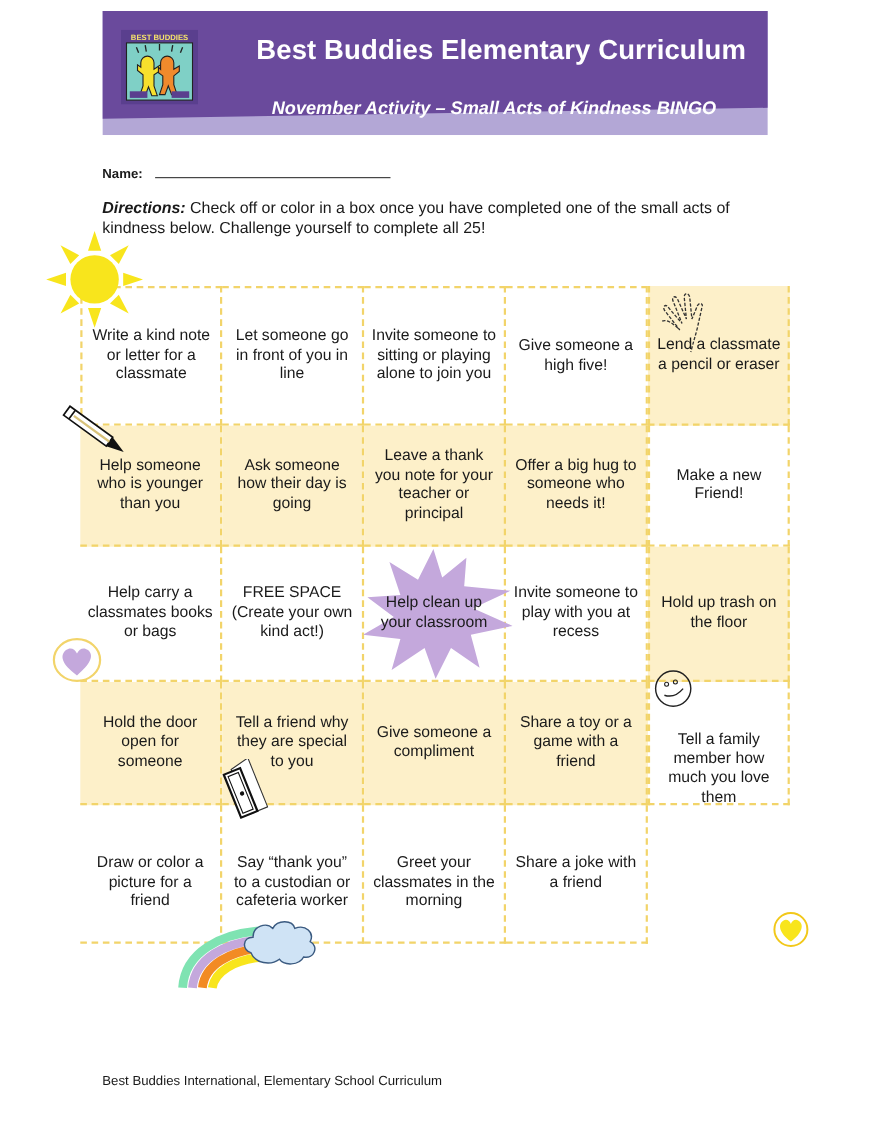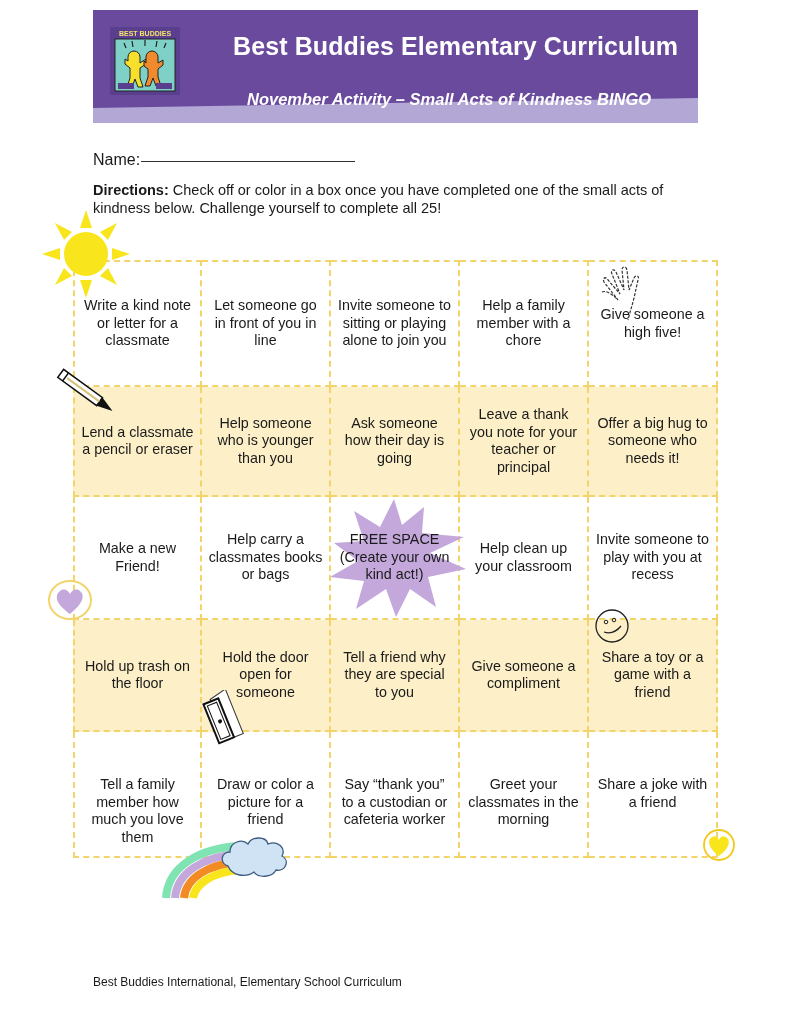--- a/index.html
+++ b/index.html
@@ -9,24 +9,24 @@
   
   .banner { position: absolute; left: 93px; top: 10px; width: 657px; height: 113px; overflow: hidden; }
   .banner svg.bg { position: absolute; left: 0; top: 0; }
   .logo { position: absolute; left: 17px; top: 17px; width: 70px; height: 68px; }
   .banner-title { position: absolute; left: 140px; top: 22px; color: #ffffff; font-weight: bold;
                   font-size: 25px; white-space: nowrap; letter-spacing: 0.1px; }
   .banner-subtitle { position: absolute; left: 154px; top: 80px; color: #ffffff; font-weight: bold;
                      font-style: italic; font-size: 16.5px; white-space: nowrap; }
 
   
-  .name-row { position: absolute; left: 93px; top: 151px; font-size: 16px; font-weight: normal; }
+  .name-row { position: absolute; left: 93px; top: 151px; font-size: 12px; font-weight: bold; }
   .name-line { position: absolute; left: 141px; top: 161px; width: 214px; border-top: 1px solid #333; }
   .directions { position: absolute; left: 93px; top: 181px; width: 620px; font-size: 14.5px; line-height: 18px; }
-  .directions b { font-weight: bold; }
+  .directions b { font-weight: bold; font-style: italic; }
 
   
   .grid { position: absolute; left: 73px; top: 260px; width: 645px; height: 598px;
           display: grid; grid-template-columns: repeat(5, 129px);
           grid-template-rows: 127px 110px 123px 112px 126px; }
   .cell { box-sizing: border-box; border-right: 2px dashed #f2d46a; border-bottom: 2px dashed #f2d46a;
           display: flex; align-items: center; justify-content: center; text-align: center;
           font-size: 14.3px; line-height: 17.5px; padding: 0 6px; position: relative; }
   .cell.c0 { border-left: 2px dashed #f2d46a; }
   .cell.r0 { border-top: 2px dashed #f2d46a; }
@@ -81,23 +81,20 @@
   <div class="cell c0 r0">
       <span>Write a kind note or letter for a classmate</span>
     </div>
   <div class="cell r0">
       <span>Let someone go in front of you in line</span>
     </div>
   <div class="cell r0">
       <span>Invite someone to sitting or playing alone to join you</span>
     </div>
   <div class="cell r0">
-      <span>Help a family member with a chore</span>
-    </div>
-  <div class="cell r0">
       <span>Give someone a high five!</span>
     </div>
 
   <div class="cell c0 row-shaded">
       <span>Lend a classmate a pencil or eraser</span>
     </div>
   <div class="cell row-shaded">
       <span>Help someone who is younger than you</span>
     </div>
   <div class="cell row-shaded">

